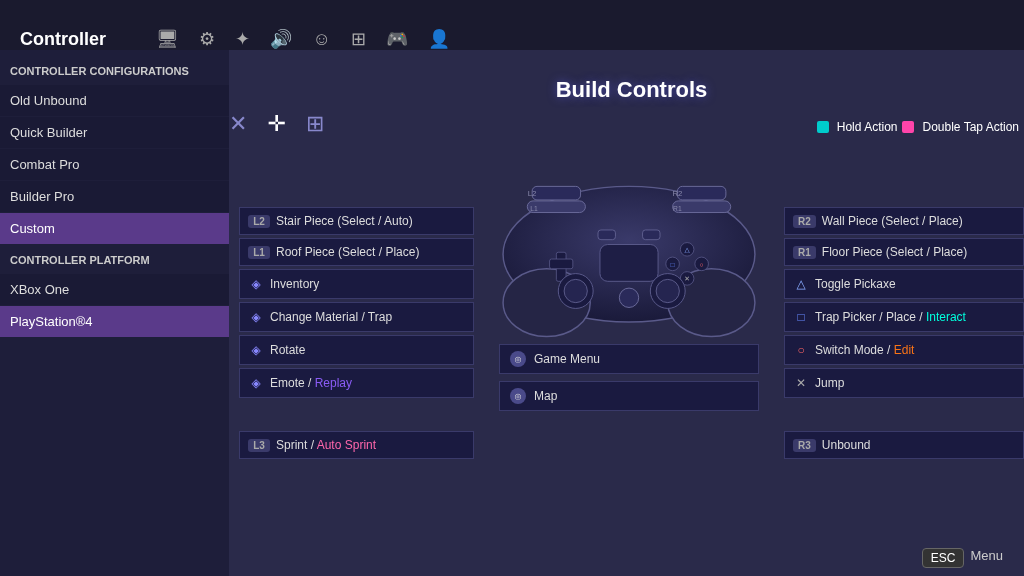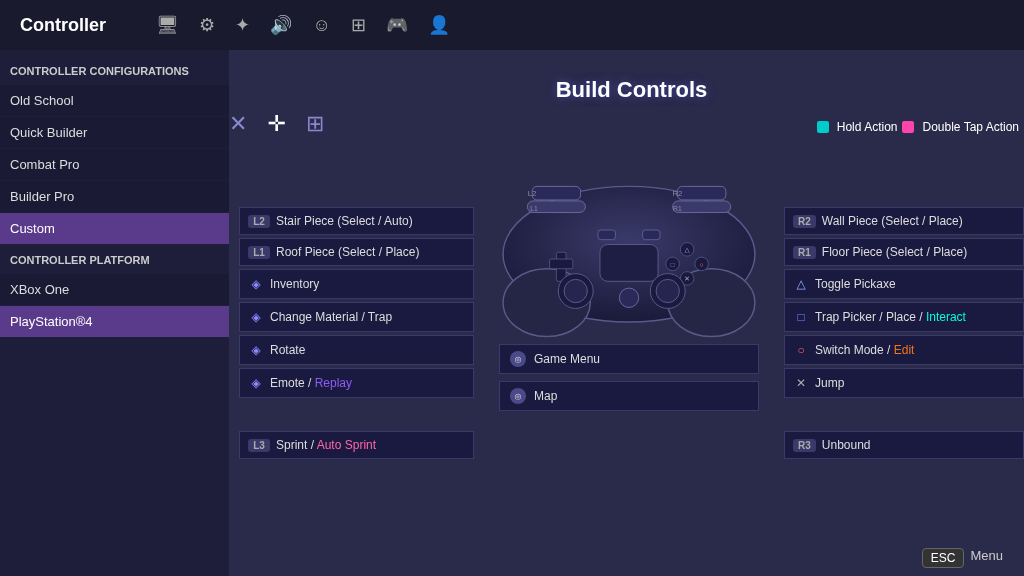--- a/index.html
+++ b/index.html
@@ -11,21 +11,21 @@
       color: #fff;
       overflow: hidden;
       position: relative;
     }
 
     
     .top-bar {
       background: #1a1a2e;
       height: 50px;
       display: flex;
-      align-items: center;
+      align-items: flex-end;
       padding: 0 20px;
       gap: 30px;
     }
     .top-bar-title {
       color: #fff;
       font-size: 18px;
       font-weight: bold;
       margin-right: 20px;
     }
     .nav-icons {
@@ -288,21 +288,21 @@
     <span class="nav-icon">⊞</span>
     <span class="nav-icon active">🎮</span>
     <span class="nav-icon">👤</span>
   </div>
 </div>
 
 <div class="fullscreen-wrapper">
 
   <div class="left-sidebar">
     <div class="section-label">Controller Configurations</div>
-    <div class="sidebar-item">Old School</div>
+    <div class="sidebar-item">Old Unbound</div>
     <div class="sidebar-item">Quick Builder</div>
     <div class="sidebar-item">Combat Pro</div>
     <div class="sidebar-item">Builder Pro</div>
     <div class="sidebar-item active">Custom</div>
     <div class="platform-section">
       <div class="section-label">Controller Platform</div>
       <div class="platform-item">XBox One</div>
       <div class="platform-item active">PlayStation®4</div>
     </div>
   </div>

